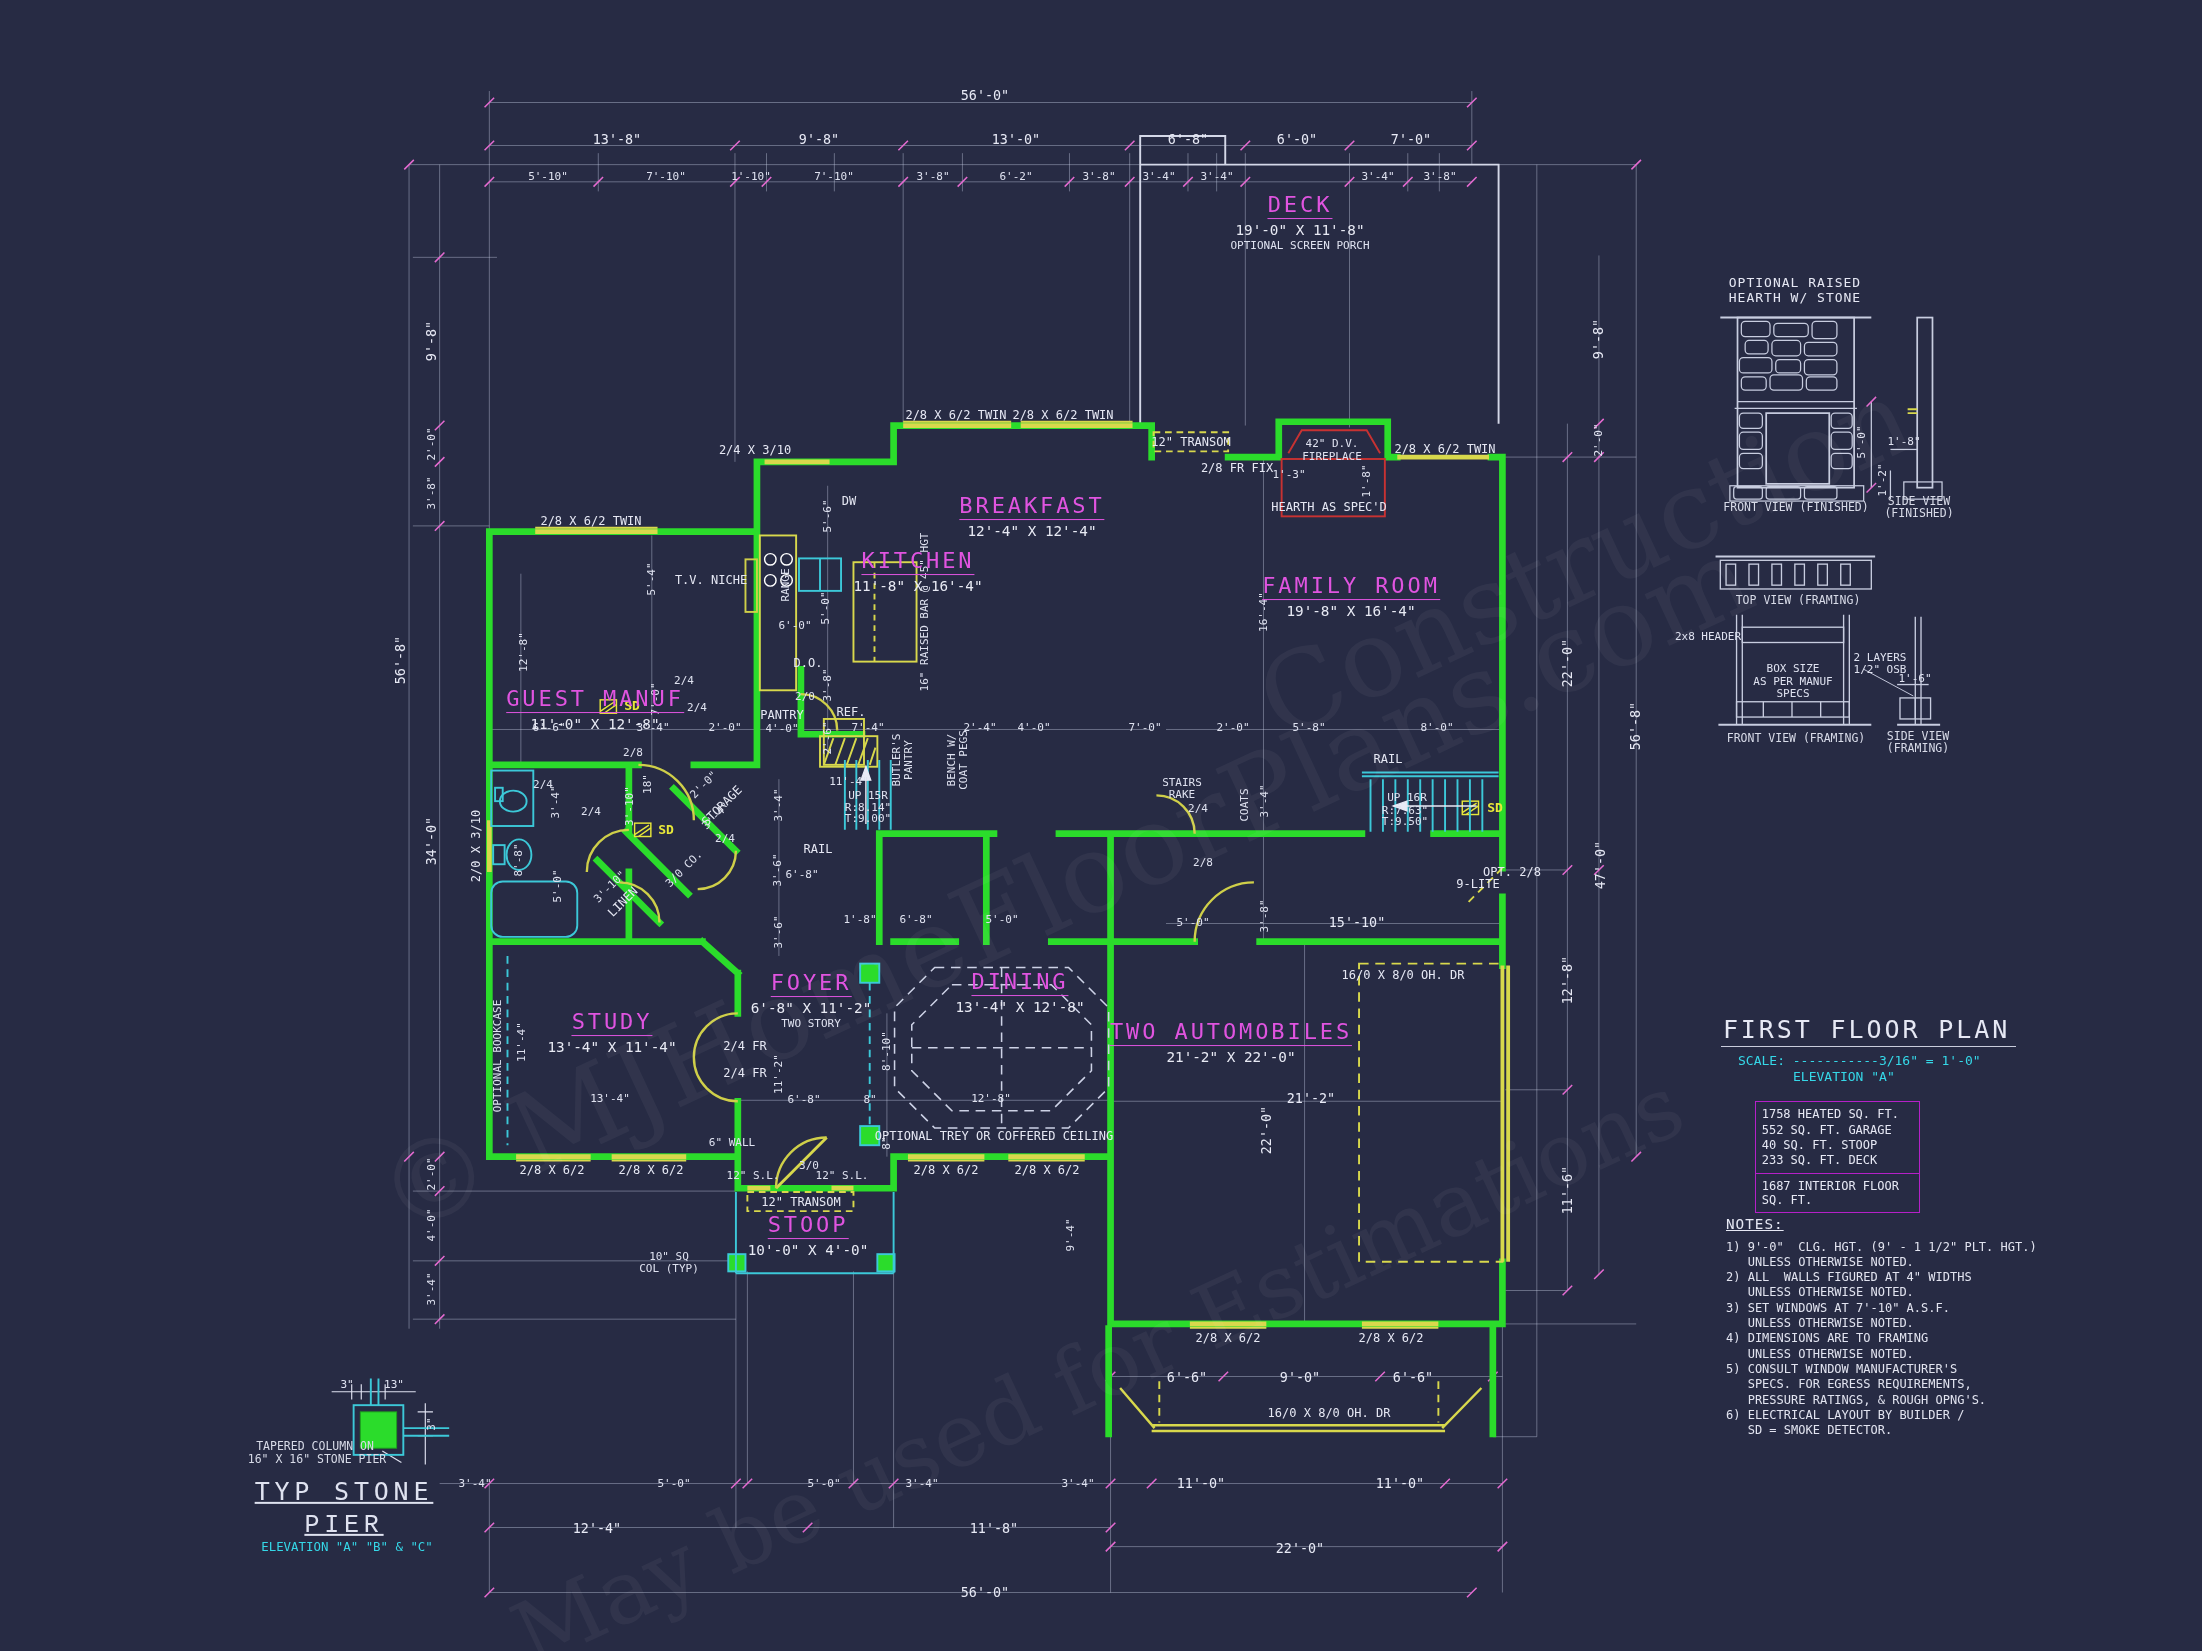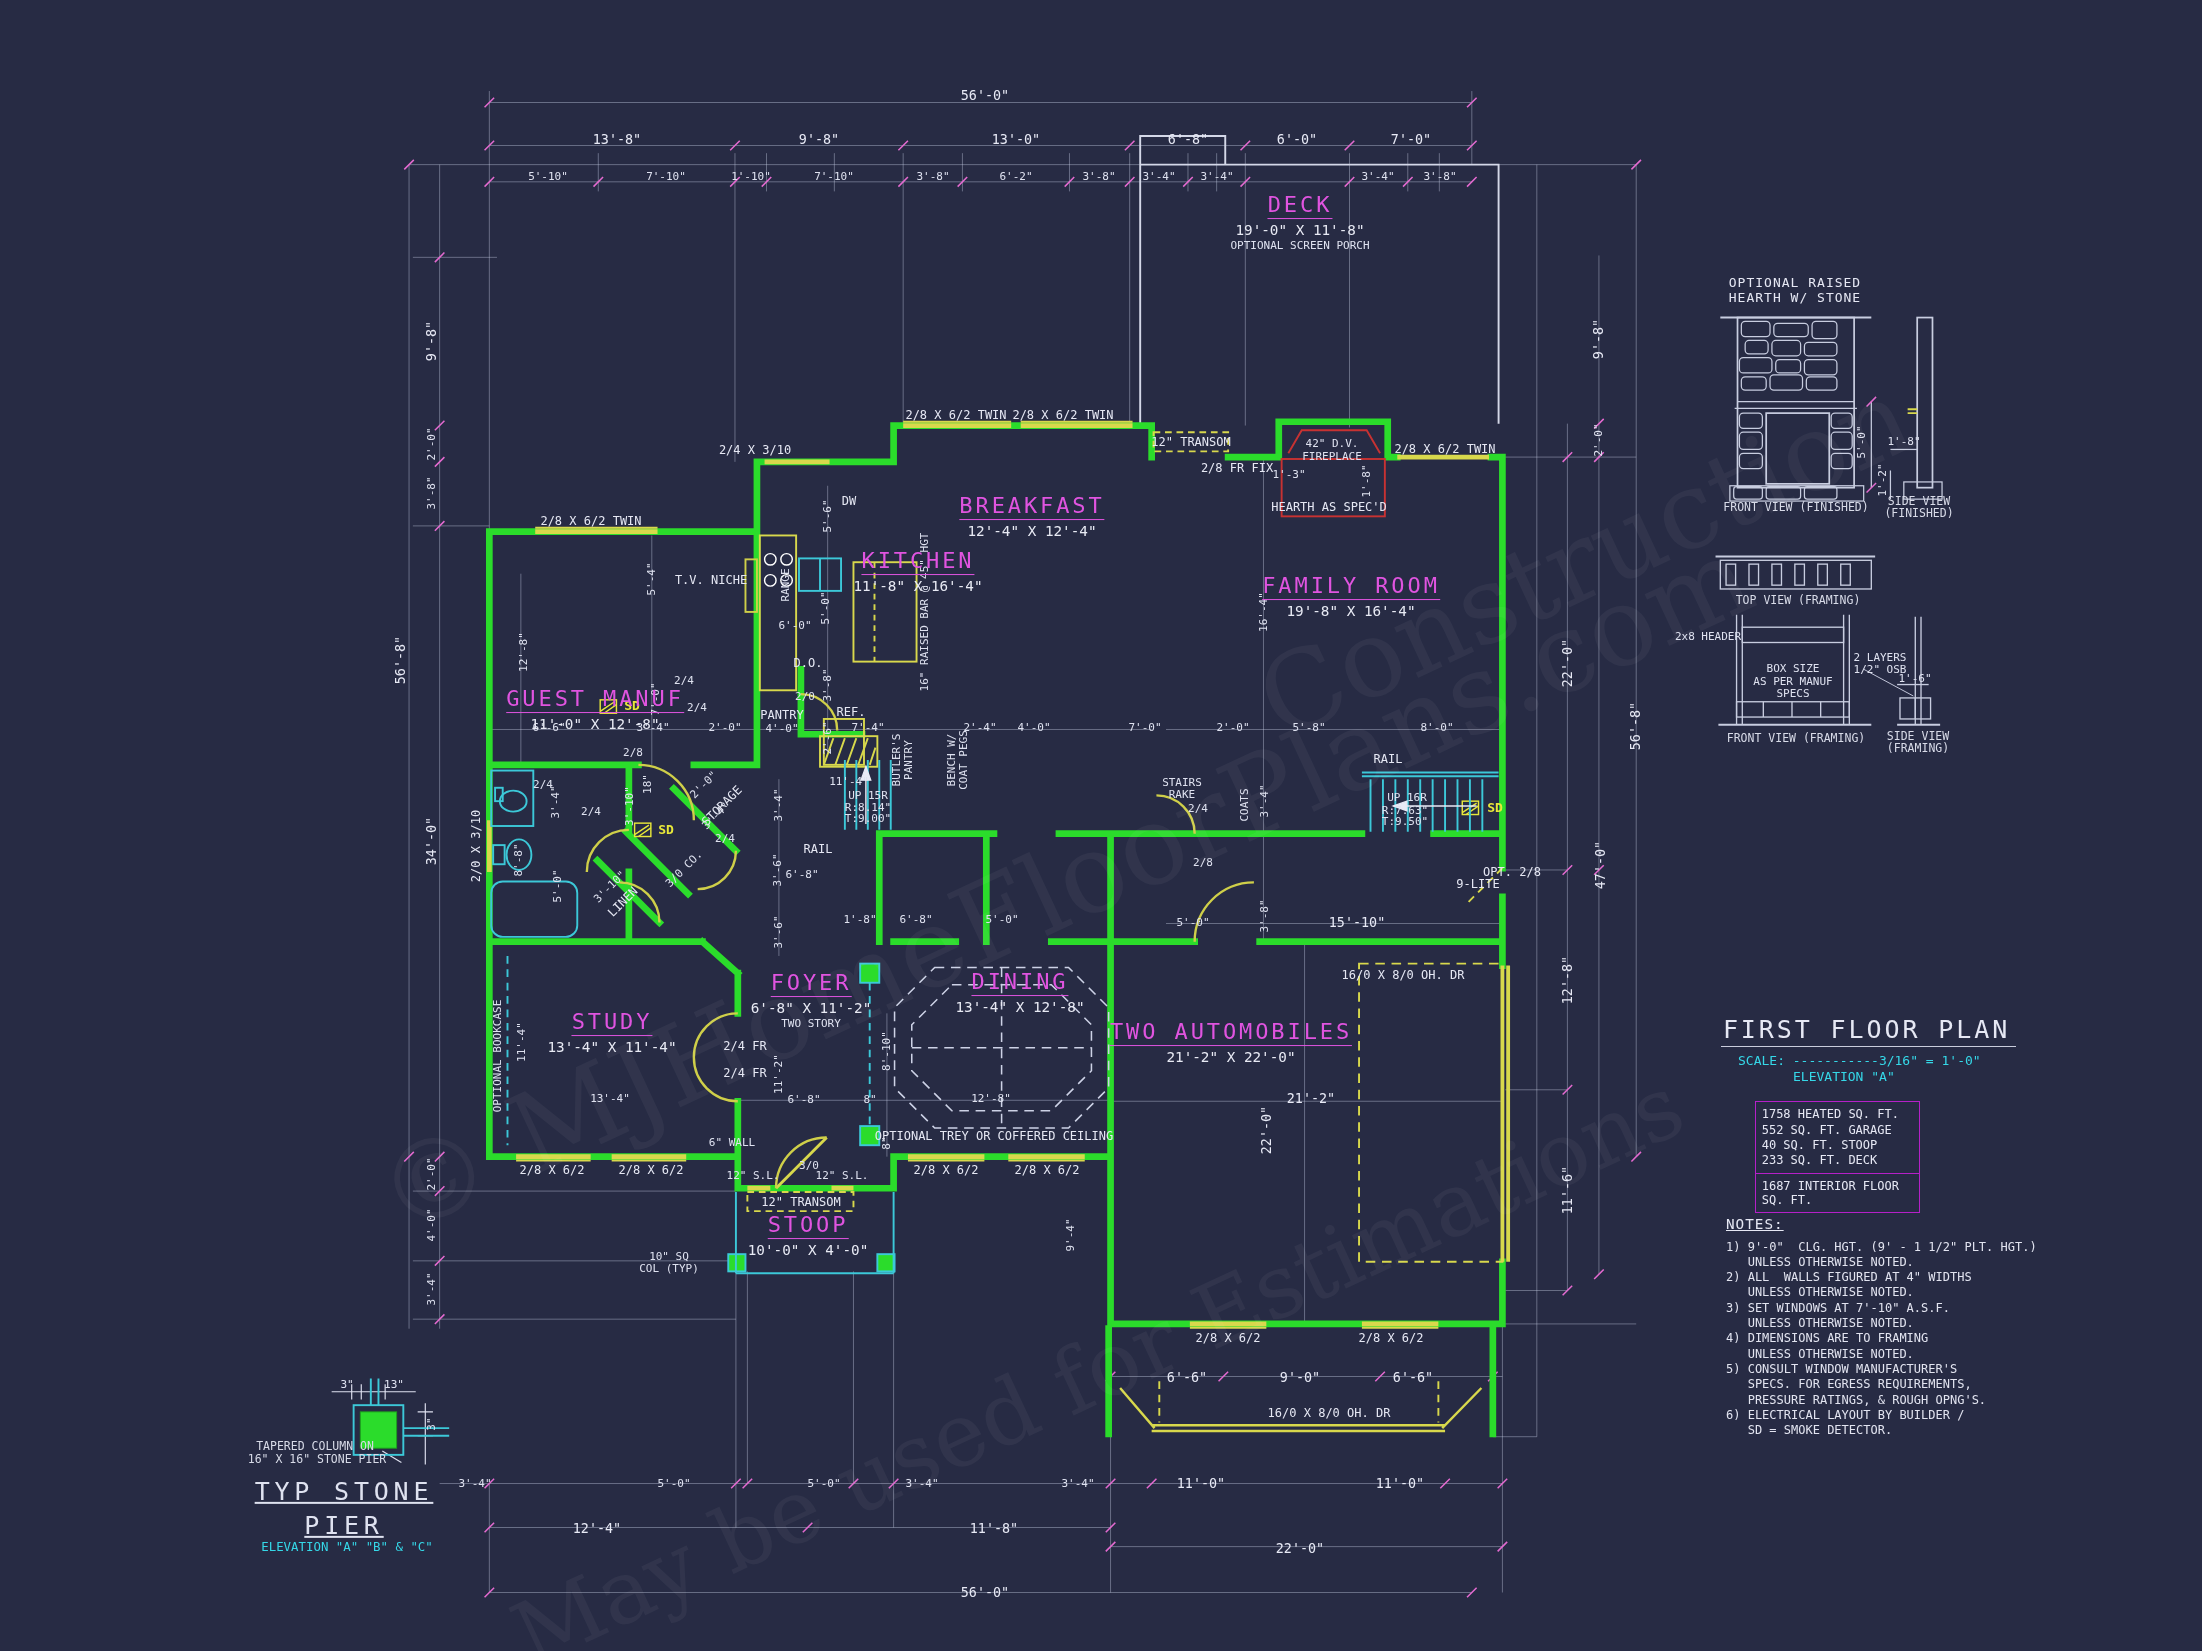--- a/index.html
+++ b/index.html
@@ -493,21 +493,21 @@
       <div class="lbl s" style="left: 1915px; top: 679px; transform: translate(-50%, -50%) rotate(0deg);">1'-6"</div>
       <div class="lbl v" style="left: 1796px; top: 738px; transform: translate(-50%, -50%) rotate(0deg);">FRONT VIEW (FRAMING)</div>
       <div class="lbl v" style="left: 1918px; top: 736px; transform: translate(-50%, -50%) rotate(0deg);">SIDE VIEW</div>
       <div class="lbl v" style="left: 1918px; top: 748px; transform: translate(-50%, -50%) rotate(0deg);">(FRAMING)</div>
       <div class="lbl s" style="left: 347px; top: 1385px; transform: translate(-50%, -50%) rotate(0deg);">3"</div>
       <div class="lbl s" style="left: 394px; top: 1385px; transform: translate(-50%, -50%) rotate(0deg);">13"</div>
       <div class="lbl s" style="left: 432px; top: 1424px; transform: translate(-50%, -50%) rotate(-90deg);">3"</div>
       <div class="lbl v" style="left: 315px; top: 1446px; transform: translate(-50%, -50%) rotate(0deg);">TAPERED COLUMN ON</div>
       <div class="lbl v" style="left: 317px; top: 1459px; transform: translate(-50%, -50%) rotate(0deg);">16" X 16" STONE PIER</div>
       <div class="lbl pt" style="left: 344px; top: 1492px; transform: translate(-50%, -50%) rotate(0deg);">TYP STONE</div>
-      <div class="lbl pt" style="left: 344px; top: 1526px; transform: translate(-50%, -50%) rotate(0deg);">PIER</div>
+      <div class="lbl pt" style="left: 344px; top: 1526px; transform: translate(-50%, -50%) rotate(0deg); font-family: Liberation Mono, monospace;">PIER</div>
       <div class="lbl pc" style="left: 347px; top: 1547px; transform: translate(-50%, -50%) rotate(0deg);">ELEVATION "A" "B" &amp; "C"</div>
     </div>
   <div style="position:absolute;left:0;top:0;width:100%;height:100%;z-index:5;">
       <div class="room" style="left: 918px; top: 571px;"><div class="rn">KITCHEN</div><div class="rd">11'-8" X 16'-4"</div></div>
       <div class="room" style="left: 1032px; top: 516px;"><div class="rn">BREAKFAST</div><div class="rd">12'-4" X 12'-4"</div></div>
       <div class="room" style="left: 1300px; top: 222px;"><div class="rn">DECK</div><div class="rd">19'-0" X 11'-8"</div><div class="rs">OPTIONAL SCREEN PORCH</div></div>
       <div class="room" style="left: 1351px; top: 596px;"><div class="rn">FAMILY ROOM</div><div class="rd">19'-8" X 16'-4"</div></div>
       <div class="room" style="left: 595px; top: 709px;"><div class="rn">GUEST MANUF</div><div class="rd">11'-0" X 12'-8"</div></div>
       <div class="room" style="left: 612px; top: 1032px;"><div class="rn">STUDY</div><div class="rd">13'-4" X 11'-4"</div></div>
       <div class="room" style="left: 811px; top: 1000px;"><div class="rn">FOYER</div><div class="rd">6'-8" X 11'-2"</div><div class="rs">TWO STORY</div></div>

